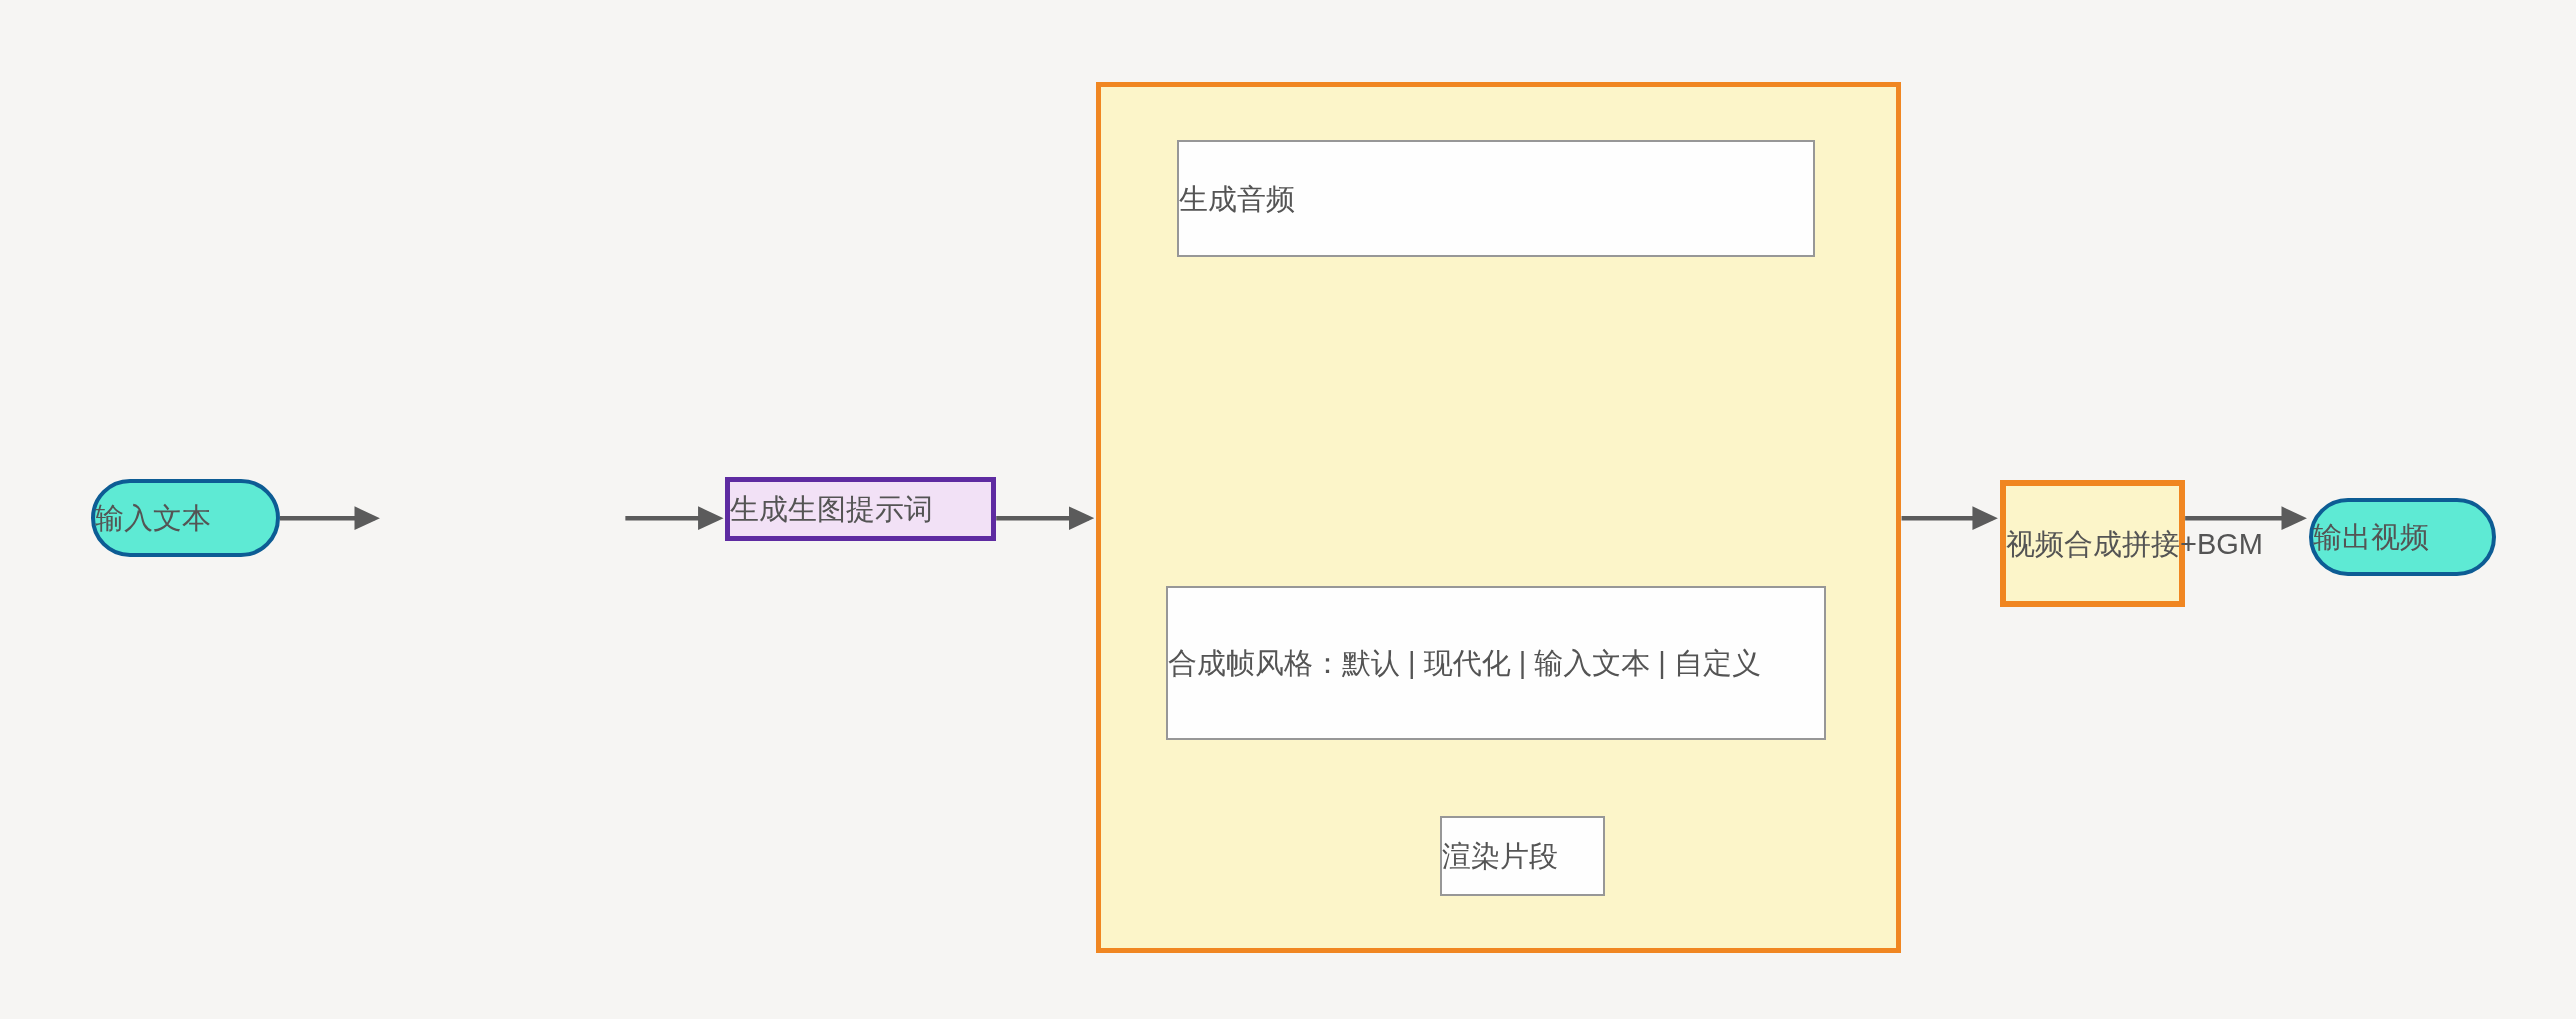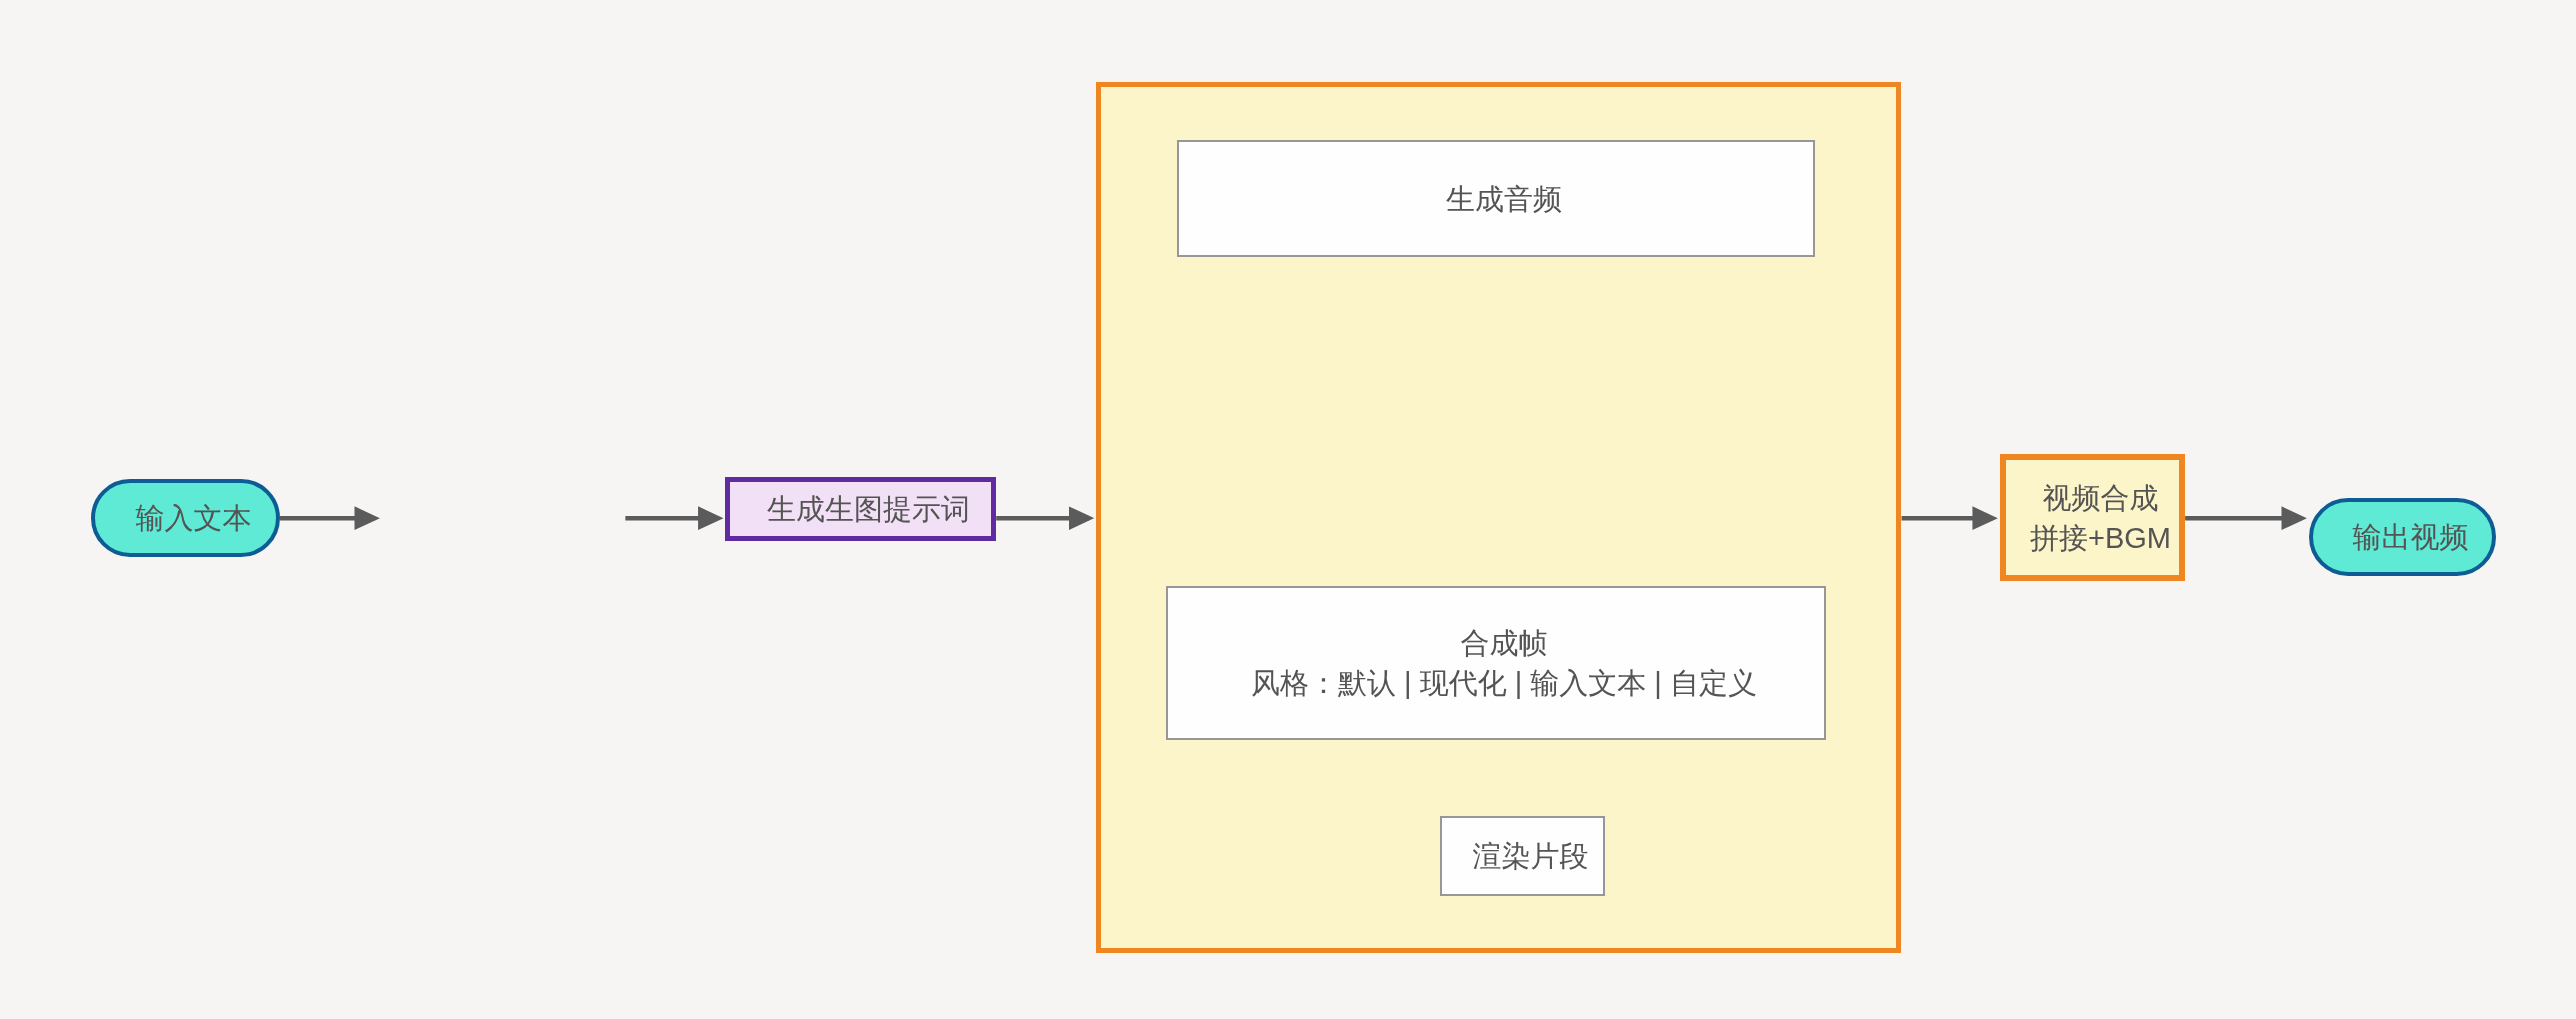--- a/index.html
+++ b/index.html
@@ -19,29 +19,28 @@
     position: absolute;
     left: 0; top: 0;
     width: 2576px;
     height: 1020px;
     pointer-events: none;
   }
   .node {
     position: absolute;
     box-sizing: border-box;
     display: flex;
-    flex-direction: column;
+    flex-direction: row;
     align-items: center;
-    justify-content: center;
+    justify-content: flex-start;
     text-align: center;
     color: #545454;
     font-size: 29px;
     line-height: 40px;
     white-space: nowrap;
-    padding-left: 16px;
   }
   
   .terminal {
     background: #5eead4;
     border: 4.5px solid #0D5C94;
     border-radius: 42px;
   }
   
   .process {
     background: #F2E1F6;
@@ -112,21 +111,21 @@
 
   <div class="node step" style="left:1166px; top:586px; width:660px; height:154px;">
     <span>合成帧</span>
     <span>风格：默认 | 现代化 | 输入文本 | 自定义</span>
   </div>
 
   <div class="node step" style="left:1440px; top:816px; width:165px; height:80px;">
     <span>渲染片段</span>
   </div>
 
-  <div class="node compose" style="left:2000px; top:454px; width:185px; height:127px;">
+  <div class="node compose" style="left:2000px; top:480px; width:185px; height:127px;">
     <span>视频合成</span>
     <span>拼接+BGM</span>
   </div>
 
   <div class="node terminal" style="left:2309px; top:498px; width:187px; height:78px;">
     <span>输出视频</span>
   </div>
 
 </div>
 

